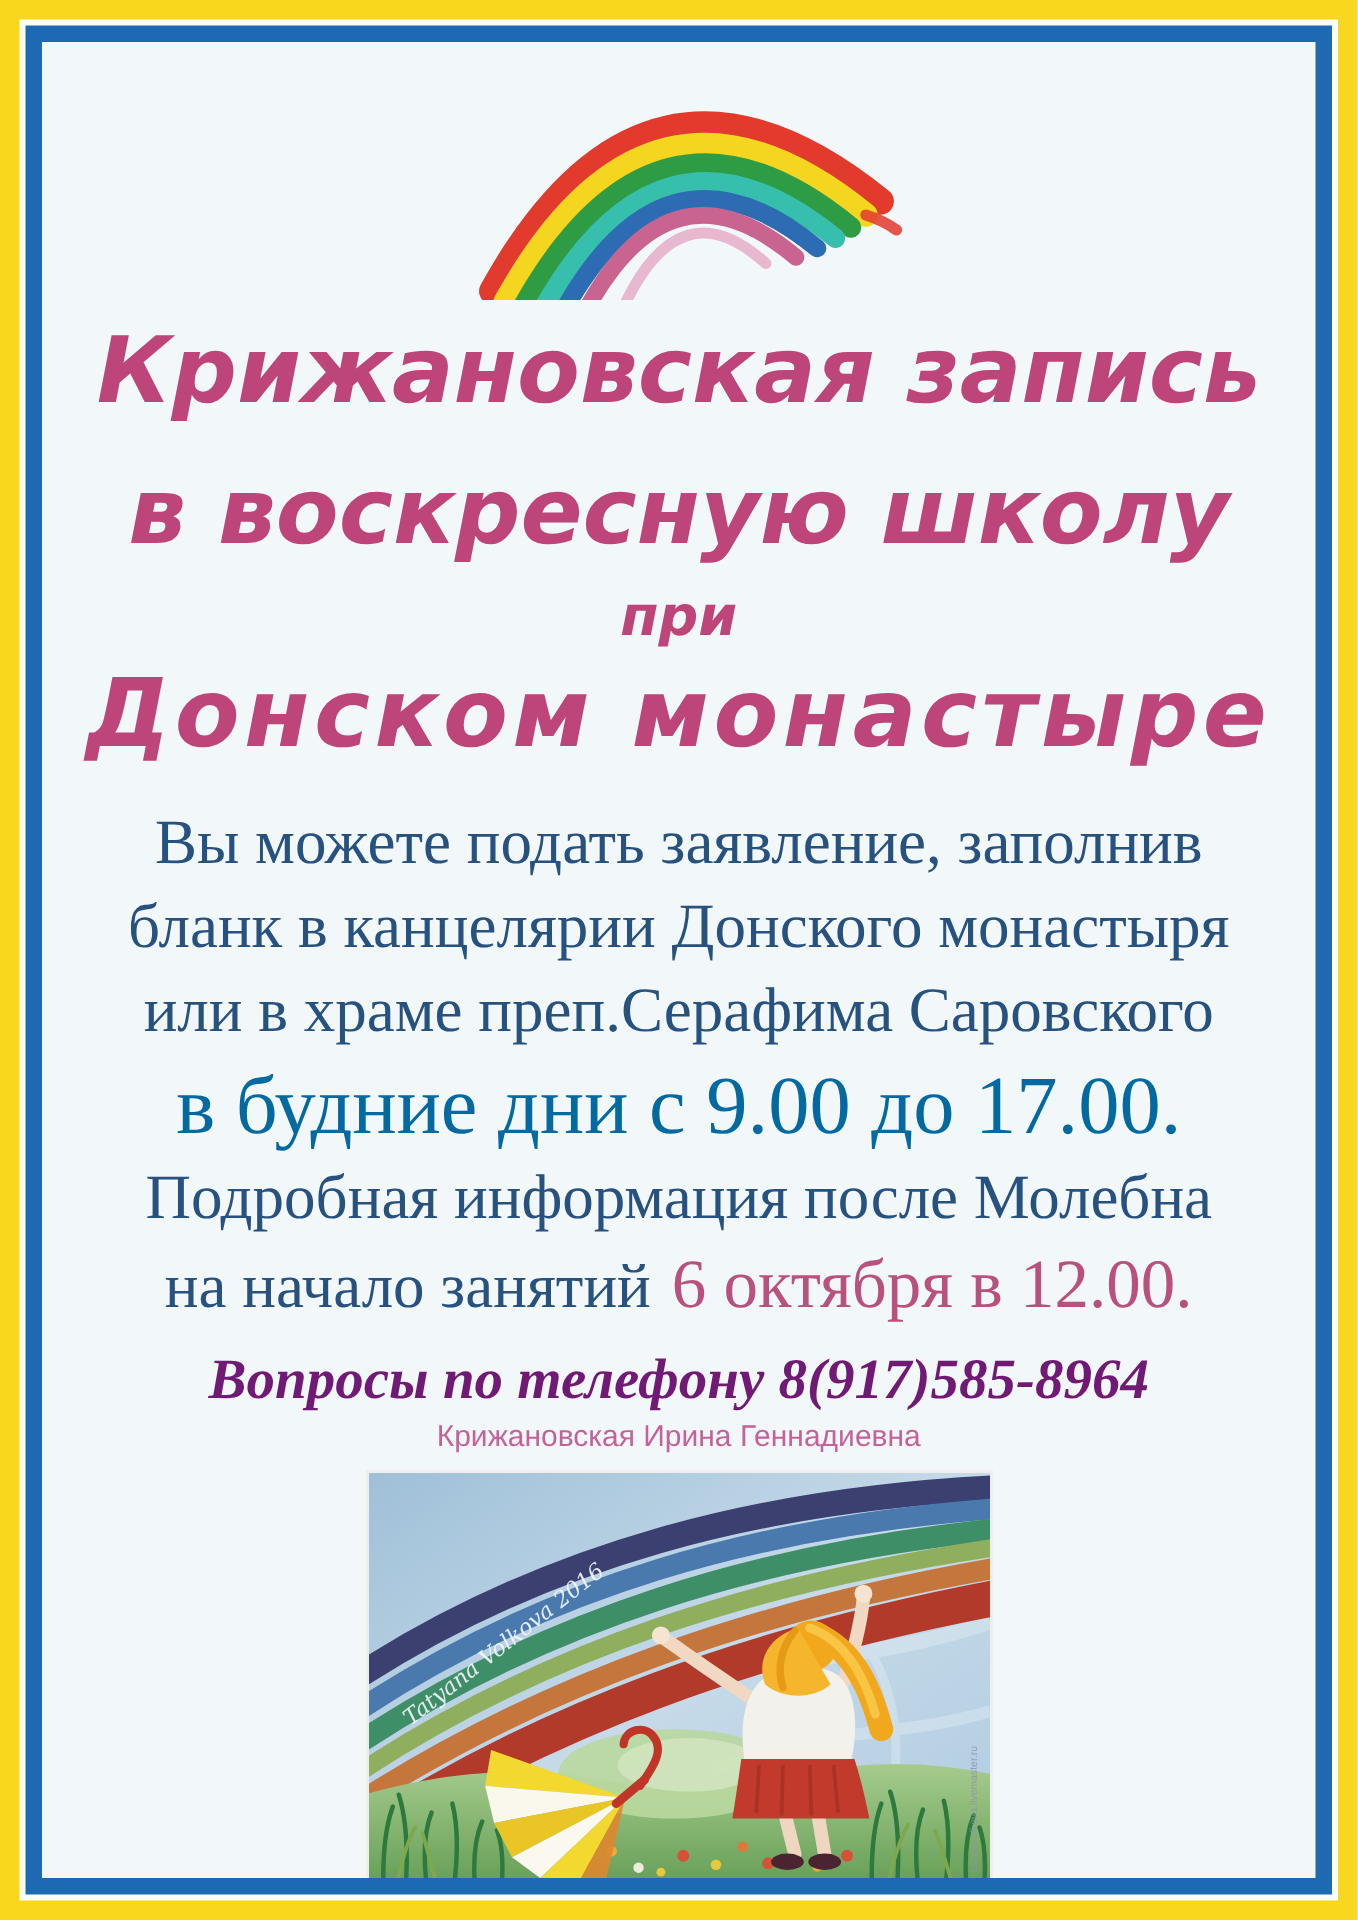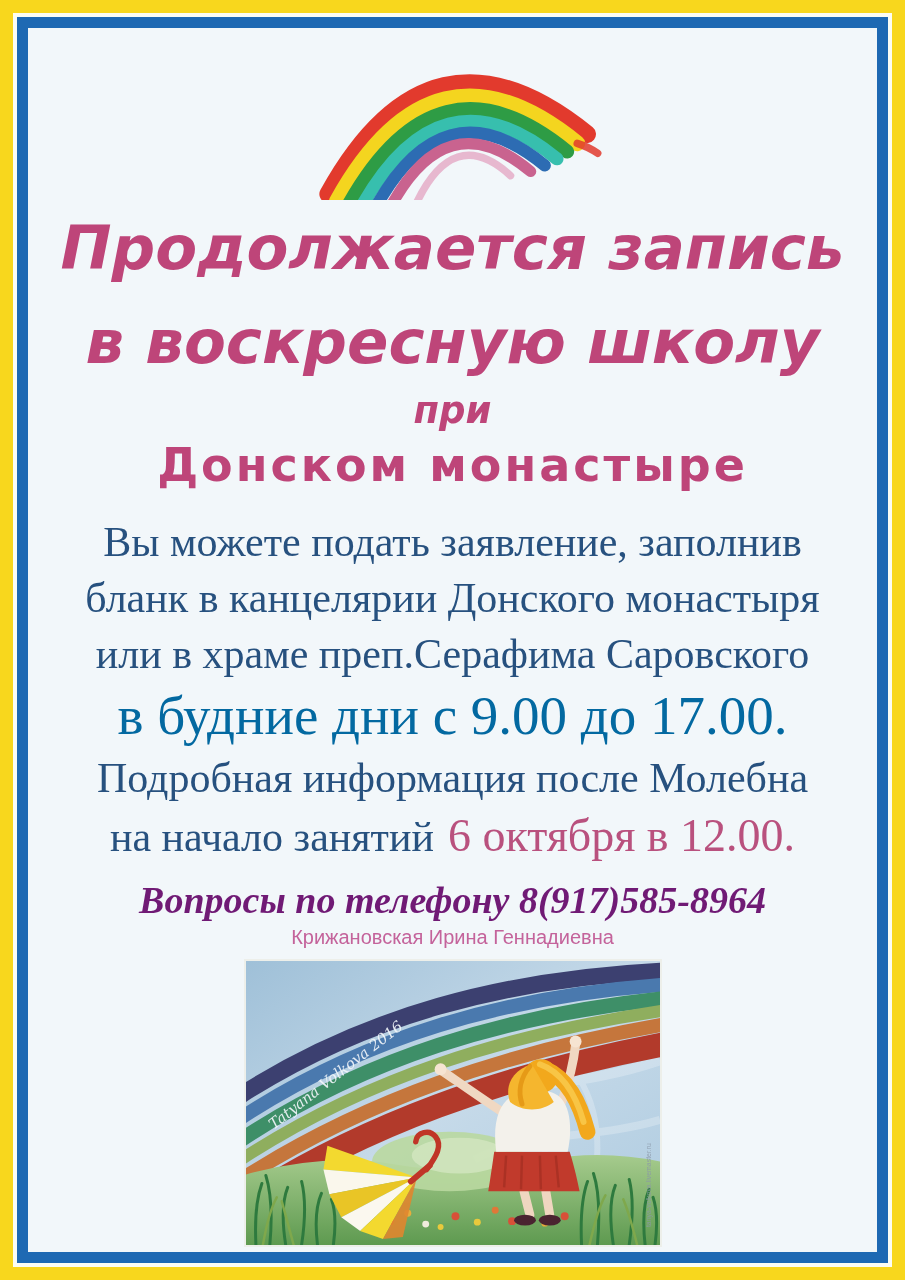--- a/index.html
+++ b/index.html
@@ -27,22 +27,22 @@
     margin:2px 0 0 0;
     white-space:nowrap;
   }
   .sub-small{
     font-family:"DejaVu Sans", sans-serif;
     font-style:italic;font-weight:bold;
     color:#BE4579;font-size:37px;line-height:1.1;margin-top:4px;
   }
   .sub-large{
     font-family:"DejaVu Sans", sans-serif;
-    font-weight:bold;
-    color:#BE4579;font-size:46px;letter-spacing:3px;line-height:1.2;margin-top:6px;
+    font-style:italic;font-weight:bold;
+    color:#BE4579;font-size:63px;letter-spacing:3px;line-height:1.2;margin-top:6px;
     white-space:nowrap;
   }
   .body-block{margin-top:22px;color:#27517F;font-size:42px;line-height:1.33;}
   .body-line{white-space:nowrap;}
   .hours-line{color:#0369a1;font-size:55px;line-height:1.25;white-space:nowrap;}
   .info-line{color:#27517F;font-size:42px;line-height:1.3;white-space:nowrap;}
   .info-pink{color:#B9517E;font-size:46px;padding-left:14px;text-align:center;}
   .phone-line{
     color:#701a75;font-size:38px;font-weight:bold;font-style:italic;
     margin-top:14px;line-height:1.1;white-space:nowrap;
@@ -75,21 +75,21 @@
       <path d="M 40,180 q -8,10 -12,20" stroke="#2E9C45" stroke-width="7" opacity="0.85"></path>
       <path d="M 58,175 Q 168,32 276,153" stroke="#37BFAE" stroke-width="14"></path>
       <path d="M 72,179 Q 168,52 262,158" stroke="#2D6CB3" stroke-width="13"></path>
       <path d="M 66,188 q -9,9 -13,18" stroke="#2D6CB3" stroke-width="6" opacity="0.8"></path>
       <path d="M 88,181 Q 168,72 246,162" stroke="#C9638F" stroke-width="12"></path>
       <path d="M 118,179 Q 172,98 224,163" stroke="#E3A8C4" stroke-width="8" opacity="0.8"></path>
       <path d="M 300,140 q 12,6 20,14" stroke="#E23A2D" stroke-width="8" opacity="0.85"></path>
     </g>
   </svg>
 
-  <div class="title">Продолжается запись</div>
+  <div class="title">Крижановская запись</div>
   <div class="title">в воскресную школу</div>
   <div class="sub-small">при</div>
   <div class="sub-large">Донском монастыре</div>
 
   <div class="body-block">
     <div class="body-line">Вы можете подать заявление, заполнив</div>
     <div class="body-line">бланк в канцелярии Донского монастыря</div>
     <div class="body-line">или в храме преп.Серафима Саровского</div>
     <div class="hours-line">в будние дни с 9.00 до 17.00.</div>
     <div class="info-line">Подробная информация после Молебна</div>

